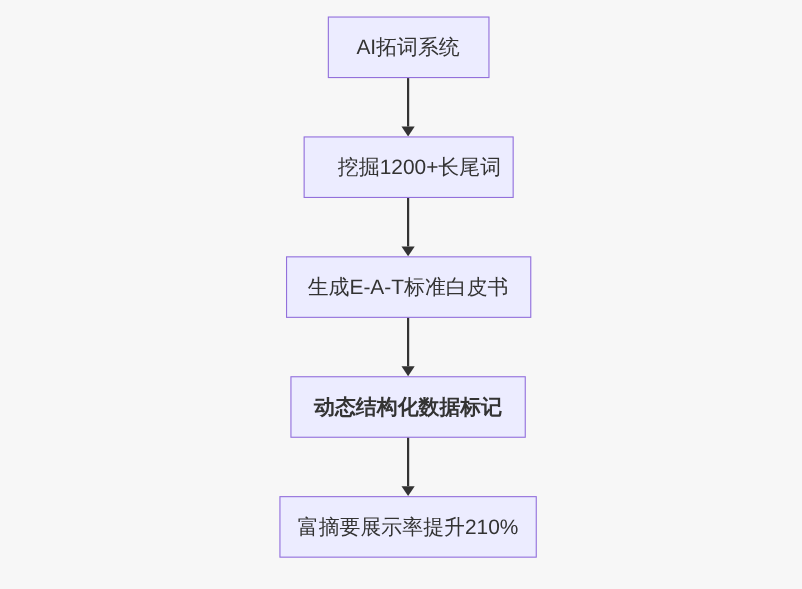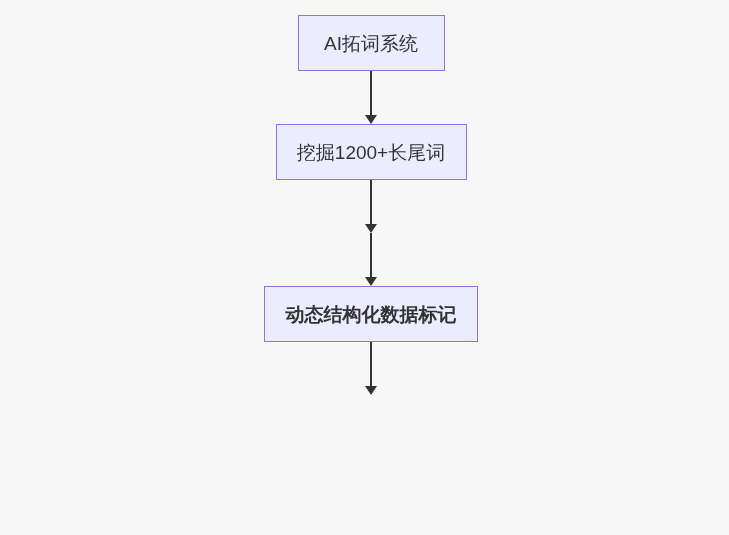--- a/index.html
+++ b/index.html
@@ -32,21 +32,21 @@
     justify-content: center;
     background: var(--node-fill, #ECECFF);
     border: 1px solid var(--node-border, #9370DB);
     color: var(--text-color, #333333);
     font-size: 19px;
     line-height: 1;
     white-space: nowrap;
     padding: 0 10px;
   }
   .n1 { width: 147px; }
-  .n2 { width: 191px; }
+  .n2 { width: 191px; justify-content: flex-end; }
   .n3 { width: 223px; }
   .n4 { width: 214px; font-weight: bold; }
   .n5 { width: 234px; }
   .arrow {
     display: flex;
     flex-direction: column;
     align-items: center;
     height: 53px;
     width: 12px;
   }
@@ -80,30 +80,36 @@
 
     <div class="node n2">
       <span>挖掘1200+长尾词</span>
     </div>
 
     <div class="arrow">
       <div class="shaft"></div>
       <div class="head"></div>
     </div>
 
+    <div class="node n3">
+      <span>生成E-A-T标准白皮书</span>
+    </div>
 
     <div class="arrow">
       <div class="shaft"></div>
       <div class="head"></div>
     </div>
 
     <div class="node n4">
       <span>动态结构化数据标记</span>
     </div>
 
     <div class="arrow">
       <div class="shaft"></div>
       <div class="head"></div>
     </div>
 
+    <div class="node n5">
+      <span>富摘要展示率提升210%</span>
+    </div>
 
   </div>
 </div>
 
 </body></html>

